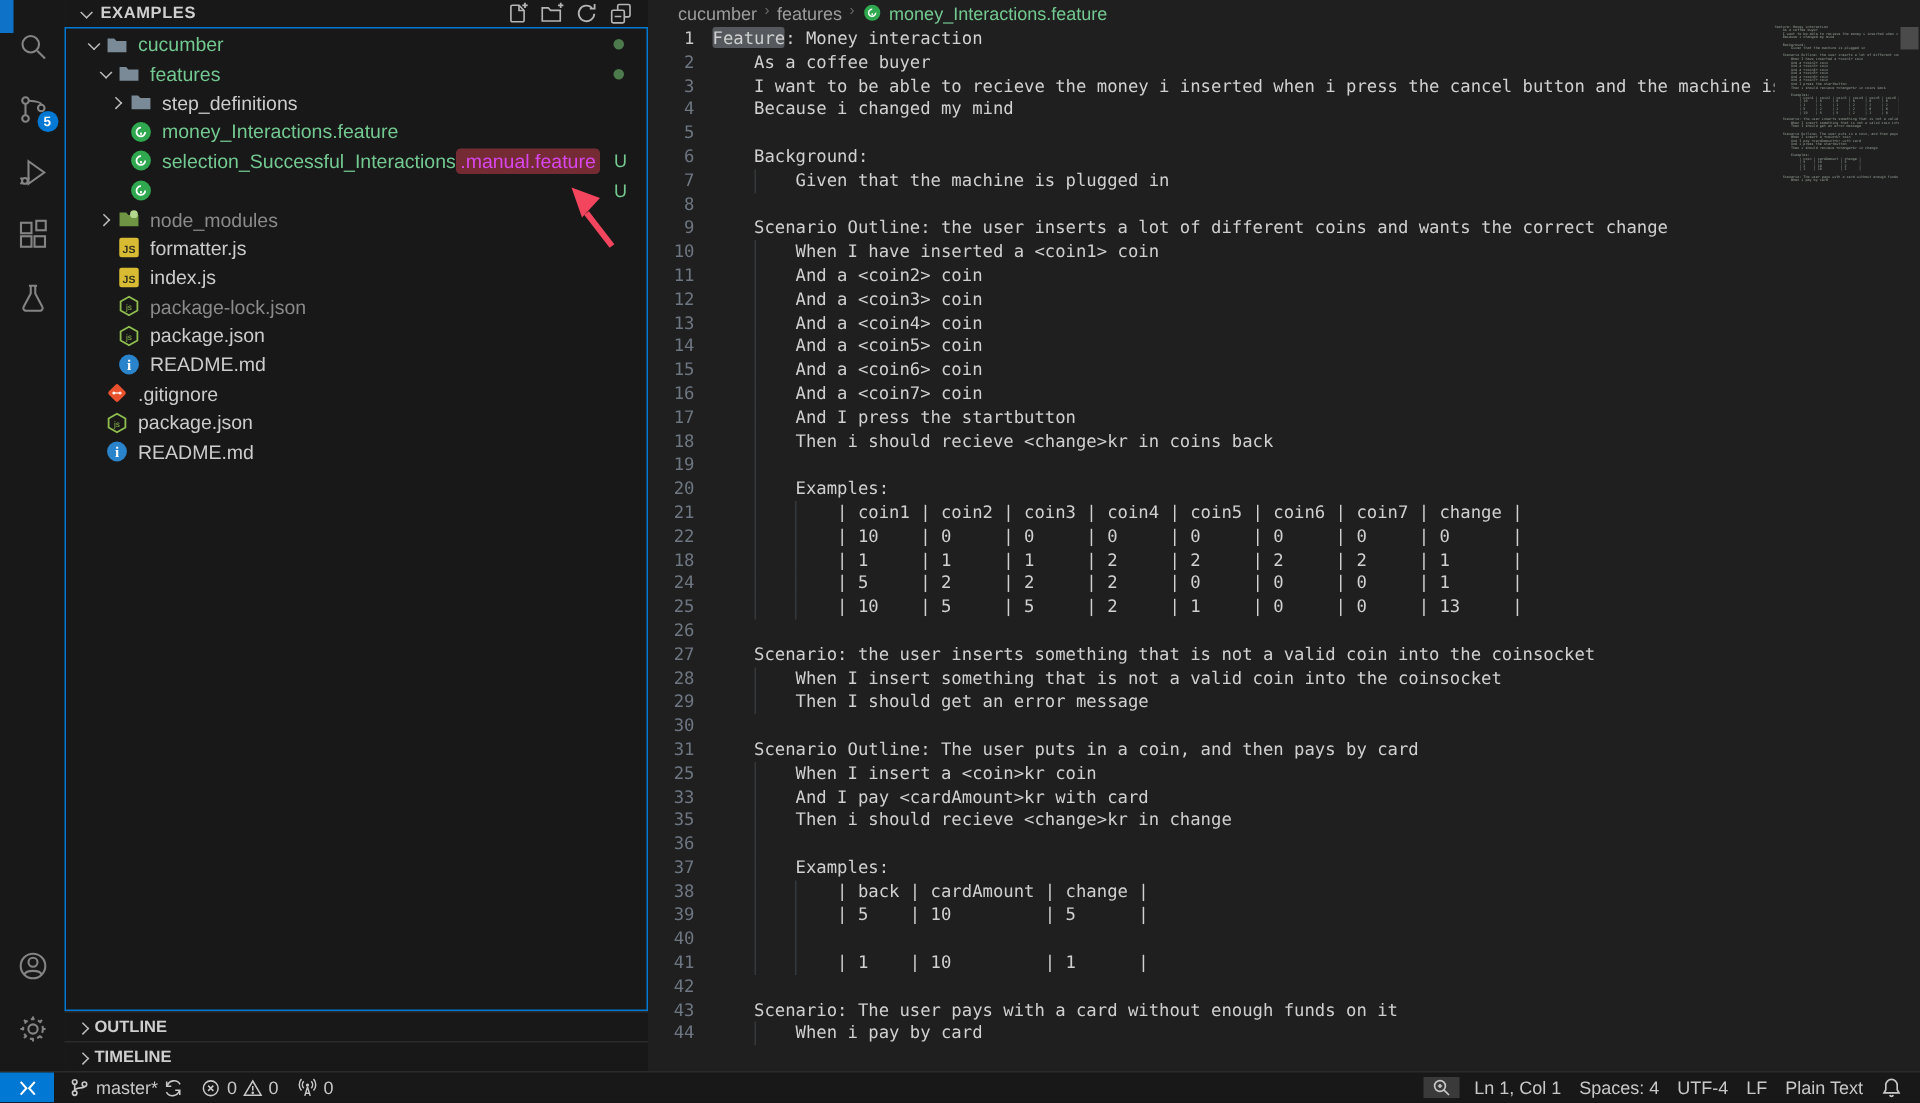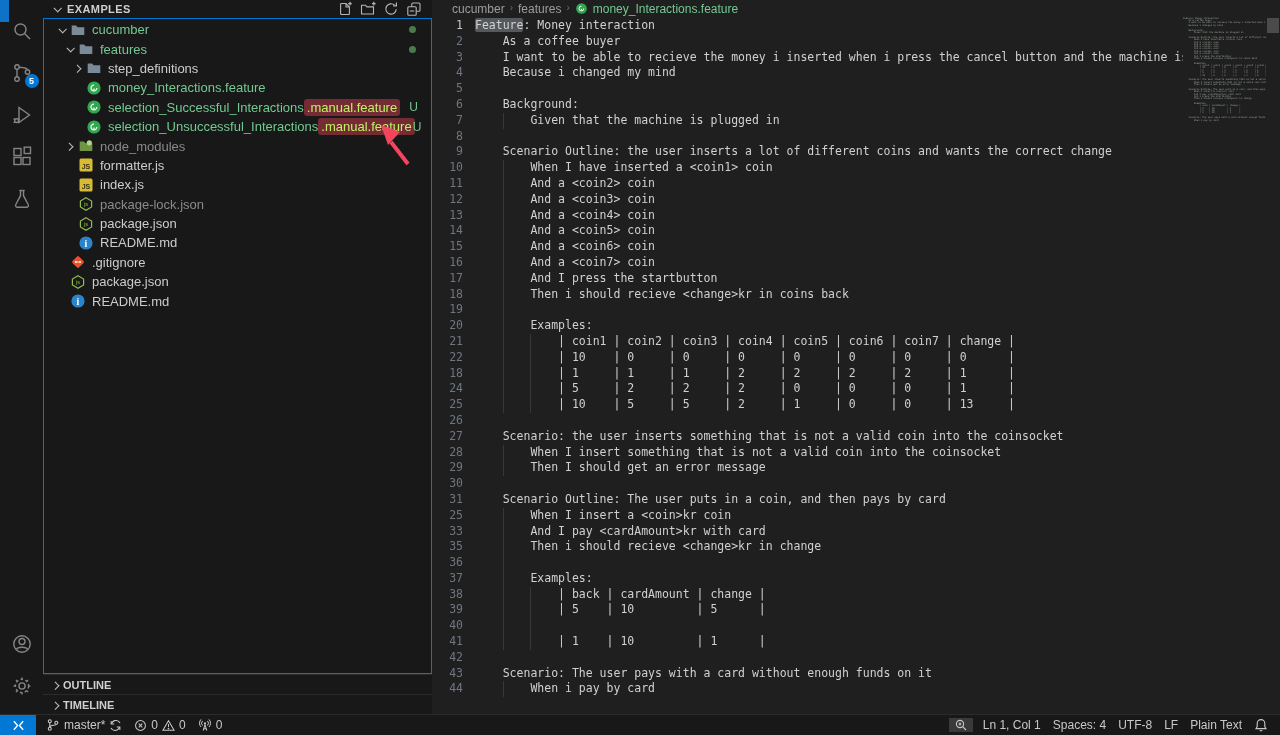--- a/index.html
+++ b/index.html
@@ -27,21 +27,21 @@
   .tree-row{height:19.4px;display:flex;align-items:center;font-size:13px;color:#cccccc;padding-right:12px;}
   .tree-row .label{white-space:nowrap;}
   .tree-row.c-green .label{color:#73c991;}
   .tree-row.c-dim .label{color:#8a8a8a;}
   .t-icon{width:16px;height:16px;flex:none;margin-right:6px;display:flex;align-items:center;}
   .t-icon svg{width:16px;height:16px;}
   .indent{flex:none;}
   .spacer{flex:1;}
   .dot{width:7px;height:7px;border-radius:50%;background:#4c7a4c;flex:none;margin-right:3px;}
   .badge-u{color:#73c991;font-size:12px;flex:none;margin-right:1px;}
-  .hl-pill{background:rgba(207,62,77,.5);border-radius:3px;padding:1px 3px;margin:-1px -2px -1px 0;color:#bef264;}
+  .hl-pill{background:rgba(207,62,77,.5);border-radius:3px;padding:1px 3px;margin:-1px -2px -1px 0;color:#d946ef;}
   .chev{width:16px;height:16px;flex:none;display:flex;align-items:center;justify-content:center;}
   .chev::before{content:"";width:5px;height:5px;border-right:1.3px solid #bdbdbd;border-bottom:1.3px solid #bdbdbd;}
   .chev.down::before{transform:rotate(45deg) translateY(-1px);}
   .chev.right::before{transform:rotate(-45deg) translateX(-1px);}
   .chev.none::before{display:none;}
   .sections{flex:none;}
   .sec{height:19px;border-top:1px solid #2b2b2b;display:flex;align-items:center;padding-left:6px;
        font-size:11px;font-weight:700;color:#cfcfcf;}
   .sec .chev{width:14px;}
 
@@ -245,21 +245,20 @@
             <span class="chev none"></span>
             <span class="t-icon">
               <svg viewBox="0 0 16 16">
                 <circle cx="8" cy="8" r="6.6" fill="#2fa84f"></circle>
                 <g stroke="#fff" stroke-width="1.2" fill="none">
                   <path d="M10.8 8A2.9 2.9 0 1 1 8 5.1"></path>
                   <path d="M8 8.4v1.5"></path>
                 </g>
               </svg>
             </span>
-            <span class="label">selection_Unsuccessful_Interactions<span class="hl-pill">.manual.feature</span></span>
             <span class="spacer"></span>
             <span class="badge-u">U</span>
           </div>
           <div class="tree-row c-dim">
             <span class="indent" style="width: 18px;"></span>
             <span class="chev right"></span>
             <span class="t-icon">
               <svg viewBox="0 0 16 16">
                 <path d="M1.7 3.6h4.4l1.5 1.7h6.7v7.6H1.7z" fill="#6f9444"></path>
                 <circle cx="11.3" cy="4.8" r="2.6" fill="#b3d78d"></circle>
@@ -550,21 +549,21 @@
             <path d="M4.6 6h2.8M6 4.6v2.8"></path>
           </svg>
       </div>
       <div class="sb-item">
           <span>Ln 1, Col 1</span>
         </div>
       <div class="sb-item">
           <span>Spaces: 4</span>
         </div>
       <div class="sb-item">
-          <span>UTF-8</span>
+          <span>UTF-4</span>
         </div>
       <div class="sb-item">
           <span>LF</span>
         </div>
       <div class="sb-item">
           <span>Plain Text</span>
         </div>
       <div class="sb-item">
         <svg width="14" height="14" viewBox="0 0 14 14" fill="none" stroke="#c8c8c8" stroke-width="1.1">
             <path d="M7 1.6a3.8 3.8 0 0 0-3.8 3.8v3.1L2 10.6h10l-1.2-2.1V5.4A3.8 3.8 0 0 0 7 1.6z"></path>

